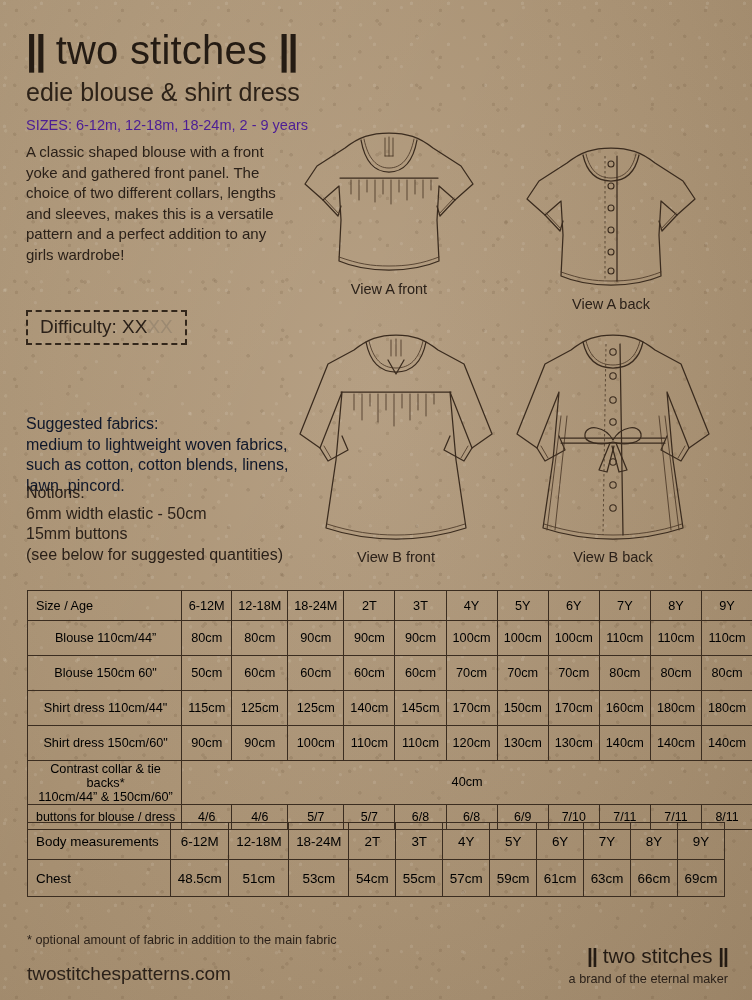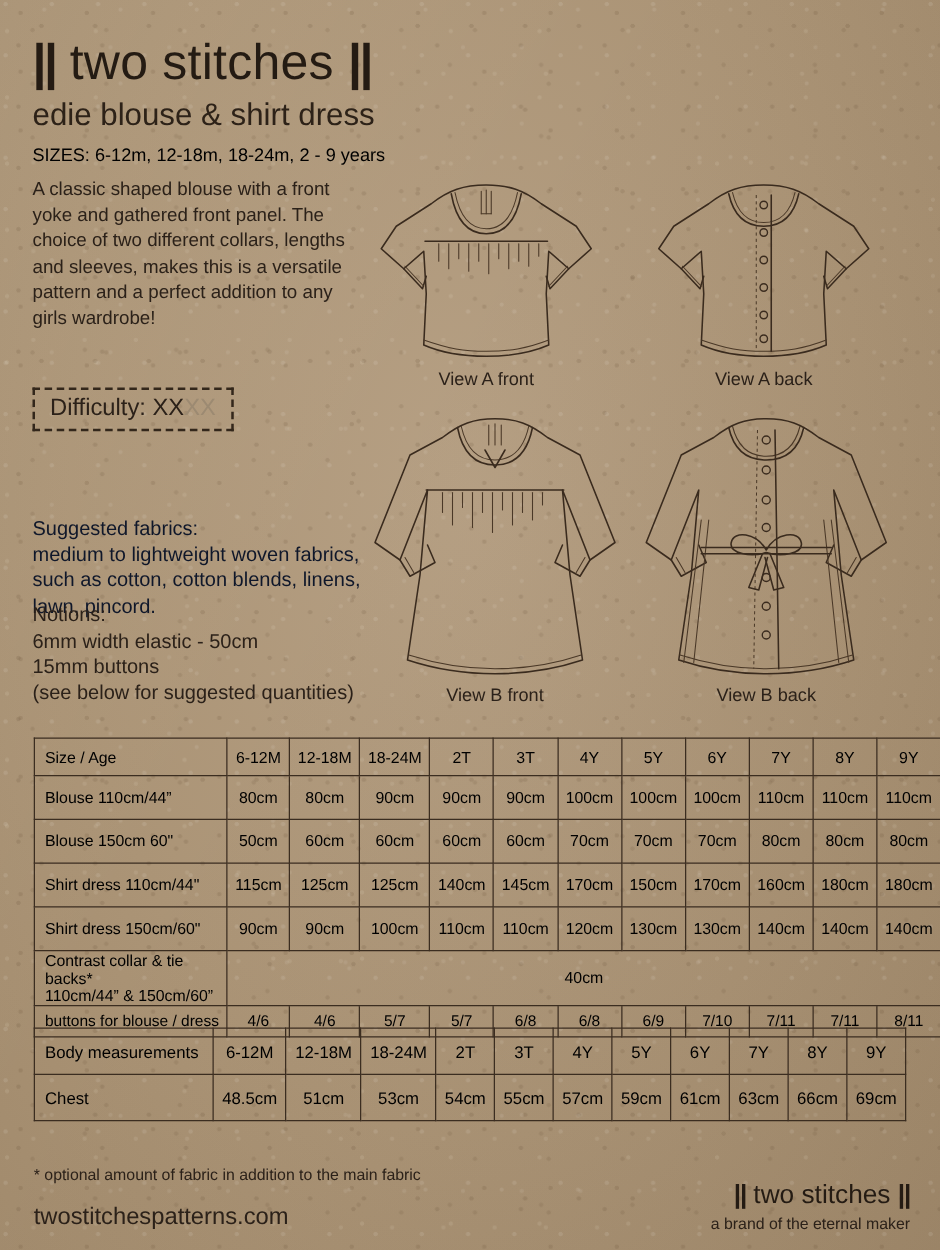--- a/index.html
+++ b/index.html
@@ -39,21 +39,21 @@
     font-size:40px;font-weight:300;letter-spacing:.2px;
     color:#241b13;white-space:nowrap;
   }
   .brand .bars{font-weight:700;letter-spacing:-2px;font-size:40px;}
   .subtitle{
     position:absolute;left:26px;top:78px;
     font-size:25px;font-weight:300;color:#2d2218;white-space:nowrap;
   }
   .sizes{
     position:absolute;left:26px;top:117px;
-    font-size:14.5px;font-weight:400;color:#000000;white-space:nowrap;
+    font-size:14.5px;font-weight:400;color:#4c1d95;white-space:nowrap;
   }
   .desc{
     position:absolute;left:26px;top:142px;width:268px;
     font-size:15px;line-height:20.5px;font-weight:300;color:#2b2119;
   }
   .difficulty{
     position:absolute;left:26px;top:310px;
     border:2px dashed #33271b;
     padding:4px 12px 5px 12px;
     font-size:19px;font-weight:300;color:#2b2119;white-space:nowrap;
@@ -89,21 +89,21 @@
     border:1px solid #3b2d20;
     padding:0 6px;
     text-align:center;
     white-space:nowrap;
   }
   table.sheet td.lbl{text-align:left;padding-left:8px;}
 
   #fabric-table{left:27px;top:590px;width:698px;font-size:12.7px;}
   #fabric-table td{height:29px;}
   #fabric-table td.lbl{width:159px;}
-  #fabric-table tr.tall td{height:34px;line-height:15px;}
+  #fabric-table tr.tall td{height:34px;line-height:15px;text-align:center;}
   #fabric-table td.lbl.two{white-space:normal;line-height:14px;padding-top:1px;}
   #fabric-table tr.small td{height:24px;font-size:12.4px;}
 
   #body-table{left:27px;top:822px;width:698px;font-size:13.4px;}
   #body-table td{height:36px;}
   #body-table td.lbl{width:128px;}
 
   .footnote{
     position:absolute;left:27px;top:933px;
     font-size:12.7px;font-weight:300;color:#2b2119;white-space:nowrap;
@@ -153,21 +153,21 @@
     <span>medium to lightweight woven fabrics, such as cotton, cotton blends, linens, lawn, pincord.</span>
   </div>
 
   <div class="notions">
     <span class="blockhead">Notions:</span>
     <span class="blockhead">6mm width elastic - 50cm</span>
     <span class="blockhead">15mm buttons</span>
     <span class="blockhead">(see below for suggested quantities)</span>
   </div>
 
-  <div class="view" style="left:303px;top:143px;width:172px;">
+  <div class="view" style="left:303px;top:128px;width:172px;">
     <svg width="172" height="152" viewBox="0 0 172 152">
 
       <path class="ink" d="M42 20 C56 9,68 5,86 5 C104 5,116 9,130 20
                            L158 38 L170 56 L152 72 L136 58
                            L134 92 L136 133 C120 140,104 142,86 142
                            C68 142,52 140,36 133 L38 92 L36 58
                            L20 72 L2 56 L14 38 Z"></path>
 
       <path class="ink" d="M152 72 L137 88 L134 78"></path>
       <path class="ink" d="M20 72 L35 88 L38 78"></path>

